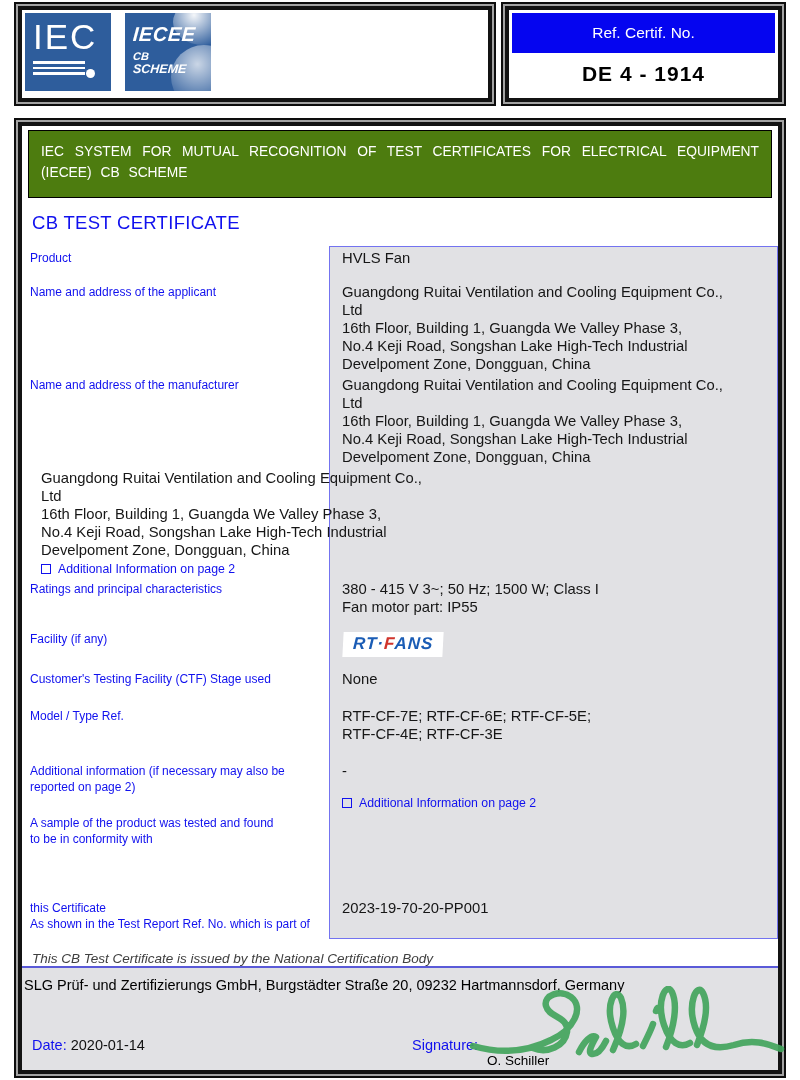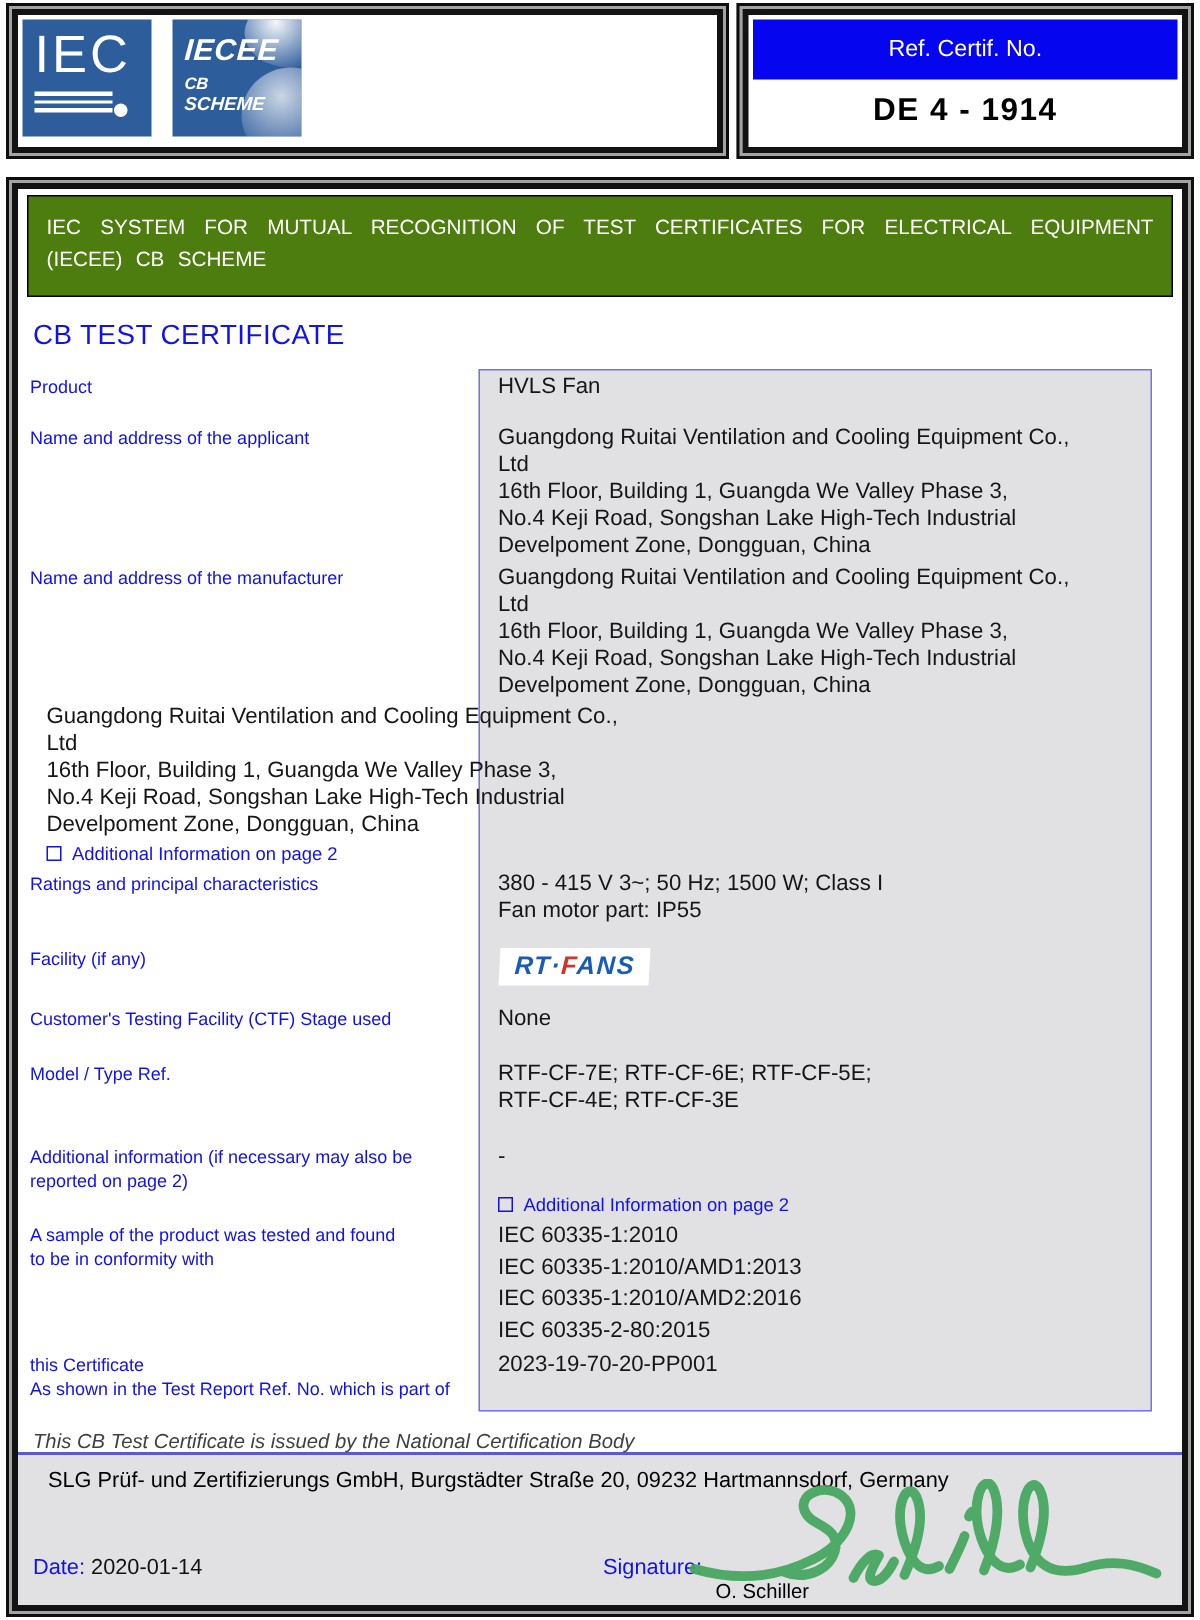--- a/index.html
+++ b/index.html
@@ -2,21 +2,21 @@
 <html><head>
 <meta charset="utf-8">
 <style>
   * { box-sizing: border-box; }
   html,body { margin:0; padding:0; }
   body {
     width:800px; height:1080px; background:#fff;
     font-family:"Liberation Sans", sans-serif; color:#111;
     position:relative; overflow:hidden;
   }
-  .page { position:absolute; inset:0; padding:2px 4px; }
+  .page { position:absolute; inset:0; padding:2px 14px; }
 
   
   .frame { border:2px solid #0d0d0d; background:#a3a3a3; padding:2px; }
   .frame-inner { border:4px solid #131313; background:#fff; height:100%; position:relative; }
 
   
   .header-row { display:flex; gap:5px; height:104px; margin-bottom:12px; }
   .header-left { flex:0 0 482px; }
   .header-right { flex:1; }
   .logos { display:flex; gap:14px; padding:3px 0 3px 3px; align-items:flex-start; }
@@ -90,21 +90,21 @@
     font-style:italic; font-weight:bold; font-size:17px; letter-spacing:1px; transform:skewX(-3deg);
   }
   .tm .b { color:#1a5cb5; } .tm .r { color:#d0342c; }
 
   .issued-by { color:#404040; font-size:13.5px; margin:12px 0 0 4px;font-style:italic; }
 
   .footer {
     margin:8px -6px 0; height:127px; background:#e1e1e4;
     border-top:2px solid #5a5ad8; position:relative; margin-top:auto;
   }
-  .ncb { position:absolute; top:9px; left:20px; font-size:14.5px; color:#000; }
+  .ncb { position:absolute; top:9px; left:2px; font-size:14.5px; color:#000; }
   .date-line { position:absolute; bottom:17px; left:10px; font-size:14.5px; }
   .blue { color:#1111ee; }
   .sig-label { position:absolute; bottom:17px; left:390px; font-size:14.5px; }
   .sig-svg { position:absolute; bottom:4px; left:445px; width:320px; height:80px; }
   .signatory { position:absolute; bottom:2px; left:465px; font-size:13.5px; color:#000; }
 </style>
 </head>
 <body>
 
 <div class="page">
@@ -219,26 +219,20 @@
             <div class="gap"></div>
             <div class="addinfo"><span class="cbx"></span><span>Additional Information on page 2</span></div>
           </div>
         </div>
 
         <div class="row" style="min-height:85px">
           <div class="lbl">
             <div>A sample of the product was tested and found</div>
             <div>to be in conformity with</div>
           </div>
-          <div class="val std">
-            <div>IEC 60335-1:2010</div>
-            <div>IEC 60335-1:2010/AMD1:2013</div>
-            <div>IEC 60335-1:2010/AMD2:2016</div>
-            <div>IEC 60335-2-80:2015</div>
-          </div>
         </div>
 
         <div class="row" style="min-height:43px">
           <div class="lbl">
             <div>this Certificate</div>
             <div>As shown in the Test Report Ref. No. which is part of</div>
           </div>
           <div class="val">2023-19-70-20-PP001</div>
         </div>
       </div>

